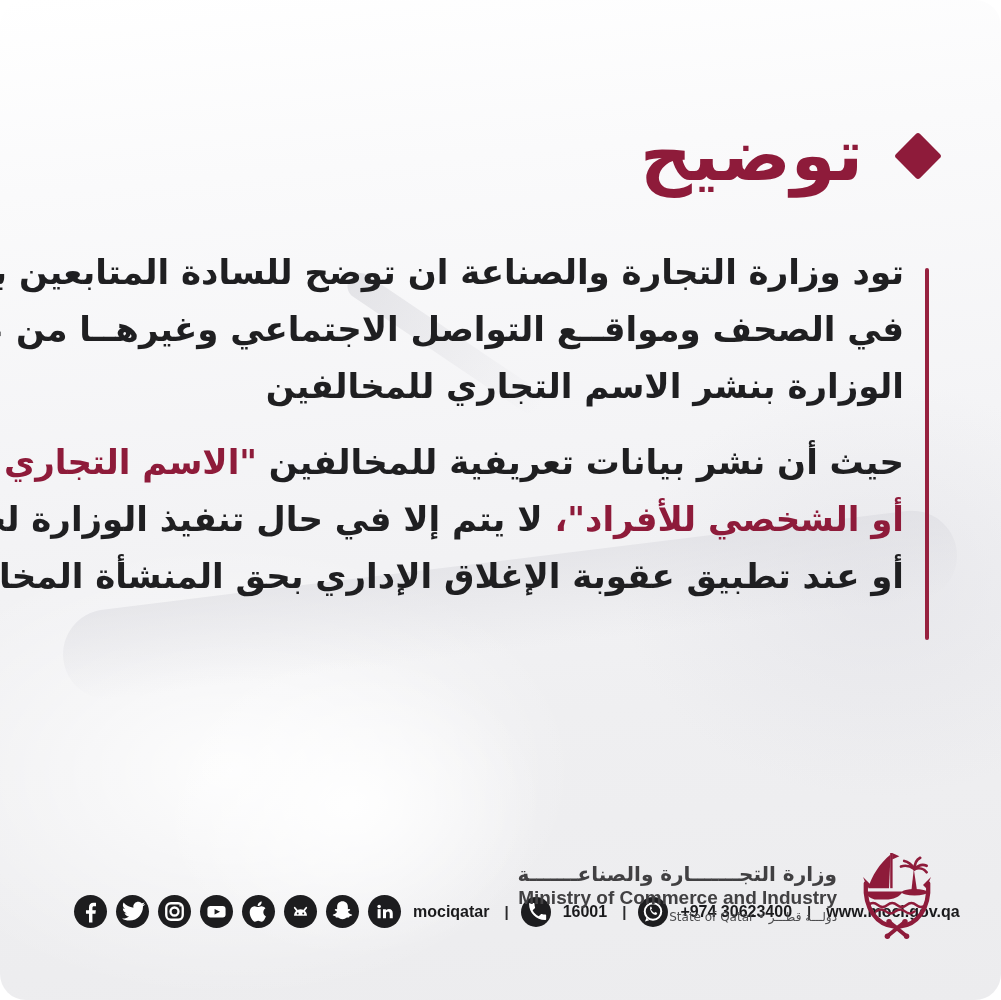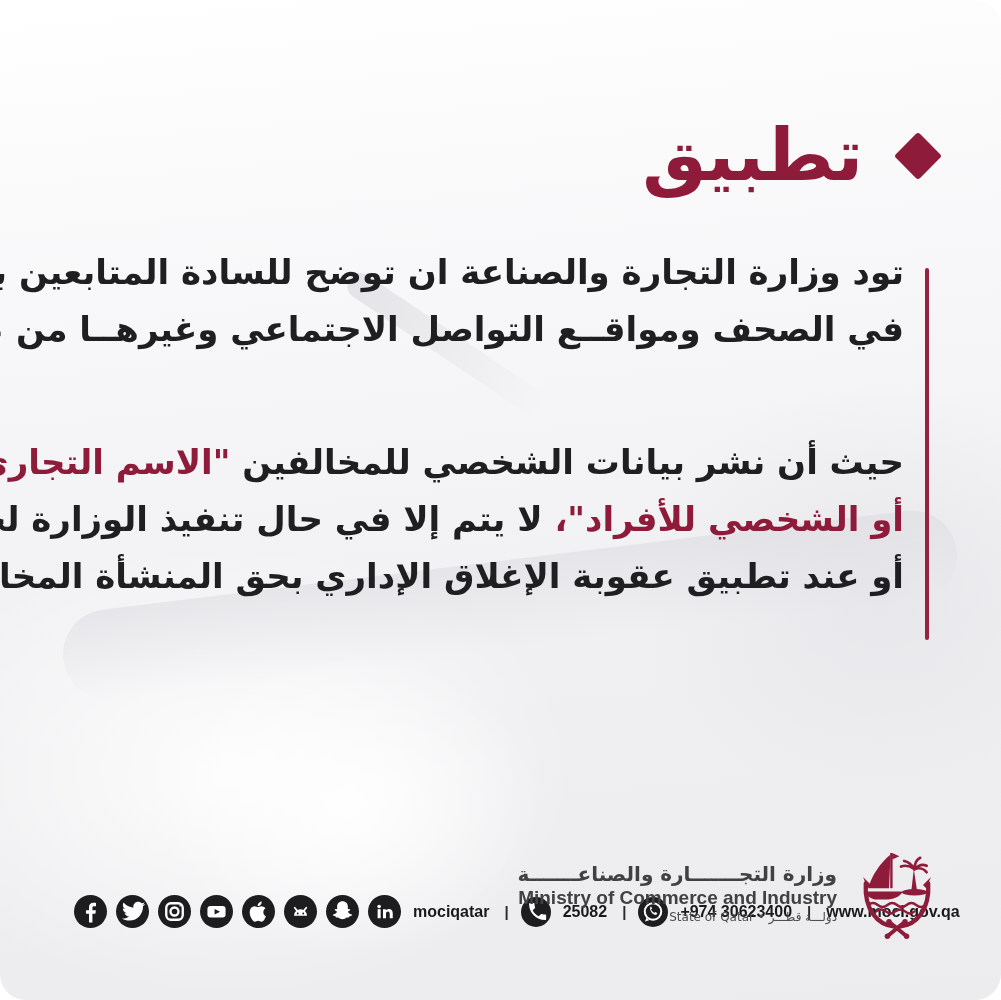--- a/index.html
+++ b/index.html
@@ -57,32 +57,33 @@
 
 <div class="page">
   <div class="bg-shape bg1"></div>
   <div class="bg-shape bg2"></div>
   <div class="bg-shape bg3"></div>
   <div class="bg-shape bg4"></div>
   <div class="bg-shape bg5"></div>
 
   <div class="title-row">
     <div class="diamond acc-bg" style="background: rgb(142, 27, 58);"></div>
-    <div class="page-title acc-fg" style="color: rgb(142, 27, 58);">تطبيق</div>
+    <div class="page-title acc-fg" style="color: rgb(142, 27, 58);">توضيح</div>
   </div>
 
   <div class="accent-bar" style="background: rgb(151, 33, 63);"></div>
 
   <div class="para p1">
     <div class="line">تود وزارة التجارة والصناعة ان توضح للسادة المتابعين بشأن ما أثير</div>
     <div class="line">في الصحف ومواقــع التواصل الاجتماعي وغيرهــا من عدم قيام</div>
+    <div class="line">الوزارة بنشر الاسم التجاري للمخالفين</div>
   </div>
 
   <div class="para p2">
-    <div class="line"><span>حيث أن نشر بيانات الشخصي للمخالفين </span><span class="acc-fg" style="color: rgb(142, 27, 58);">"الاسم التجاري للمنشأة</span></div>
+    <div class="line"><span>حيث أن نشر بيانات تعريفية للمخالفين </span><span class="acc-fg" style="color: rgb(142, 27, 58);">"الاسم التجاري للمنشأة</span></div>
     <div class="line"><span class="acc-fg" style="color: rgb(142, 27, 58);">أو الشخصي للأفراد"،</span><span> لا يتم إلا في حال تنفيذ الوزارة لحكم قضائي</span></div>
     <div class="line">أو عند تطبيق عقوبة الإغلاق الإداري بحق المنشأة المخالفة فقط،</div>
   </div>
 
   <div class="footer">
     <span class="sicon">
       <svg viewBox="0 0 24 24">
           <path fill="#fff" d="M13.4 20v-6.3h2.2l.3-2.6h-2.5V9.4c0-.8.2-1.3 1.3-1.3h1.3V5.8c-.2 0-1-.1-1.9-.1-1.9 0-3.2 1.2-3.2 3.3v2.1H8.7v2.6h2.2V20h2.5z"></path>
         </svg>
     </span>
@@ -132,21 +133,21 @@
           <path d="M10.9 10.3H13v1c.3-.6 1.1-1.2 2.2-1.2 1.9 0 2.8 1.2 2.8 3.3v3.5h-2.2v-3.2c0-1-.4-1.7-1.3-1.7-.9 0-1.4.6-1.4 1.7v3.2h-2.2z"></path>
         </svg>
     </span>
     <span class="f-label">mociqatar</span>
     <span class="f-sep">|</span>
     <span class="sicon cicon">
       <svg viewBox="0 0 24 24">
           <path fill="#fff" d="M9.2 10.6c1.2 2.4 3.2 4.4 5.6 5.6l1.9-1.9c.2-.2.6-.3.9-.2.9.3 2 .5 3 .5.5 0 .9.4.9.9v3.1c0 .5-.4.9-.9.9C12.4 19.5 6 13.1 6 5c0-.5.4-.9.9-.9H10c.5 0 .9.4.9.9 0 1.1.2 2.1.5 3 .1.3 0 .6-.2.9l-2 1.7z" transform="translate(1.2 1.2) scale(0.88)"></path>
         </svg>
     </span>
-    <span class="f-label">25082</span>
+    <span class="f-label">16001</span>
     <span class="f-sep">|</span>
     <span class="sicon cicon">
       <svg viewBox="0 0 24 24">
           <circle cx="12" cy="11.6" r="6.6" fill="none" stroke="#fff" stroke-width="1.6"></circle>
           <path fill="#fff" d="M6.8 16.5 5.6 19.6l3.3-1z"></path>
           <path fill="#fff" d="M9.6 8.6c0 3.3 2.5 5.8 5 5.8l.8-1.6-1.7-.9-.8.8c-1.2-.8-2.1-1.7-2.5-2.9l.9-.7-.9-1.7z"></path>
         </svg>
     </span>
     <span class="f-label">+974 30623400</span>
     <span class="f-sep">|</span>

